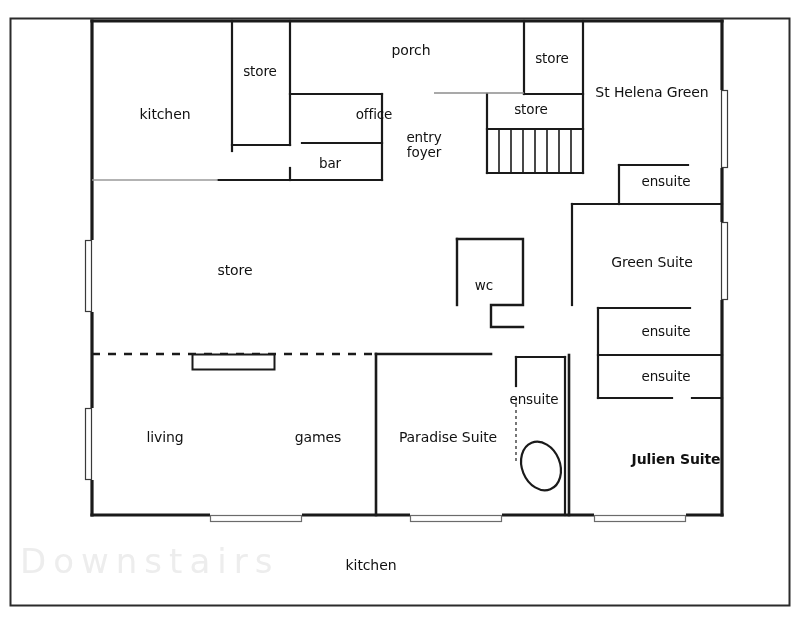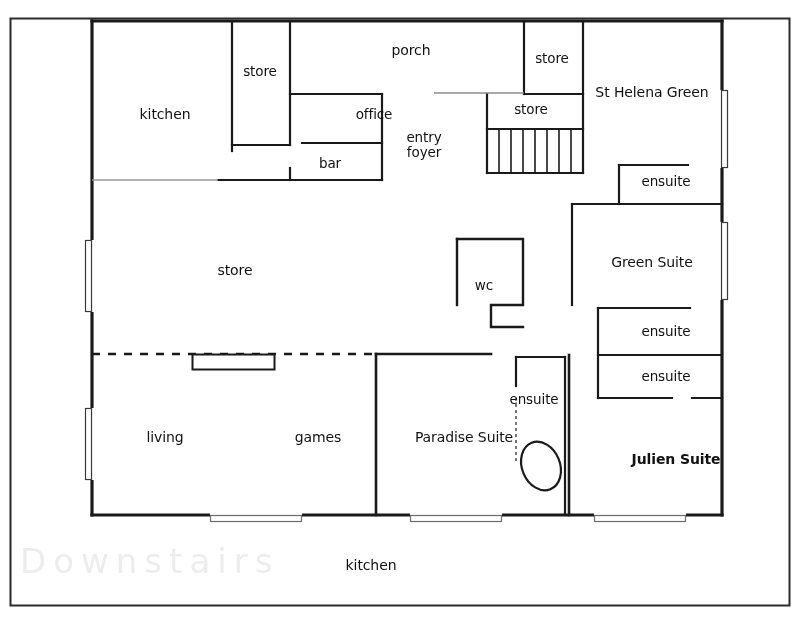--- a/index.html
+++ b/index.html
@@ -245,21 +245,21 @@
   <div class="lbl lbl-md" style="left:676px; top:460px;font-weight:bold;">Julien Suite</div>
 
   <div class="lbl lbl-md" style="left:235px; top:271px;">store</div>
 
   <div class="lbl lbl-sm" style="left:484px; top:276px;margin-top:10px;">wc</div>
 
   <div class="lbl lbl-md" style="left:165px; top:438px;">living</div>
 
   <div class="lbl lbl-md" style="left:318px; top:438px;">games</div>
 
-  <div class="lbl lbl-md" style="left:464px; top:438px;">Paradise Suite</div>
+  <div class="lbl lbl-md" style="left:448px; top:438px;">Paradise Suite</div>
 
   <div class="lbl lbl-sm" style="left:534px; top:400px;">ensuite</div>
 
   <div class="lbl lbl-md" style="left:371px; top:566px;">kitchen</div>
 
   <div class="watermark" style="left:20px; top:561px;">Downstairs</div>
 
 </div>
 
 </body></html>

